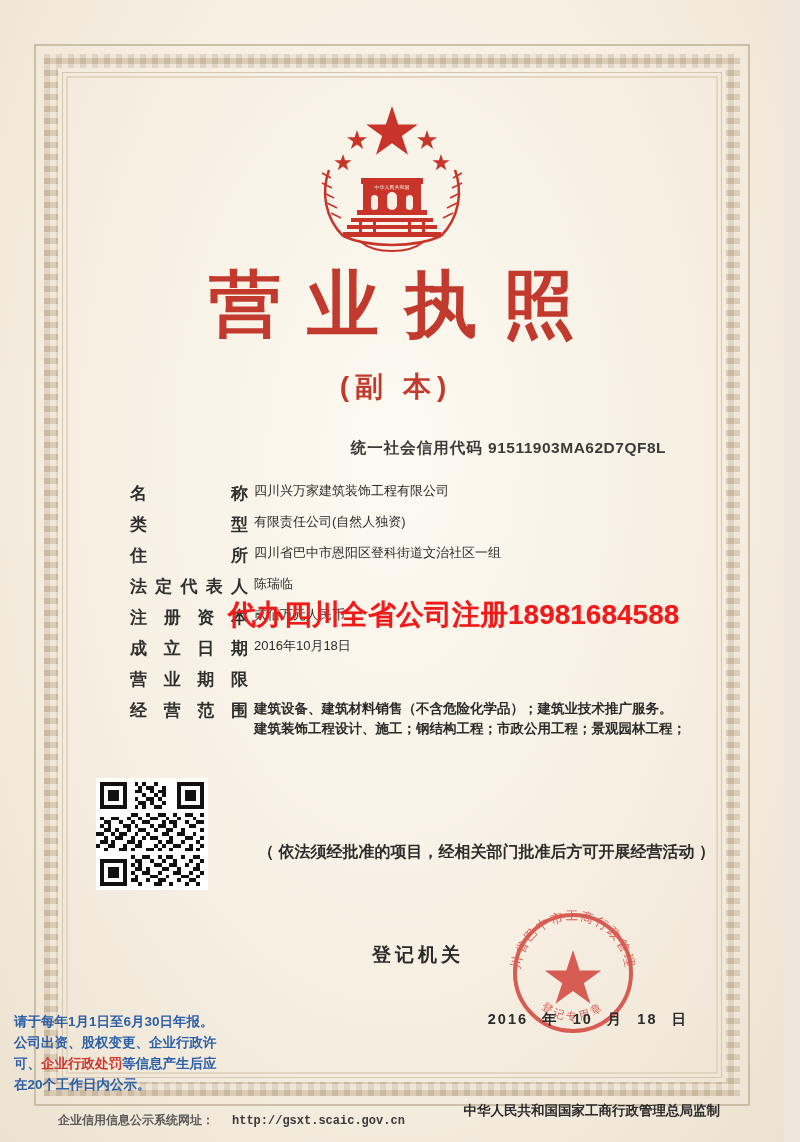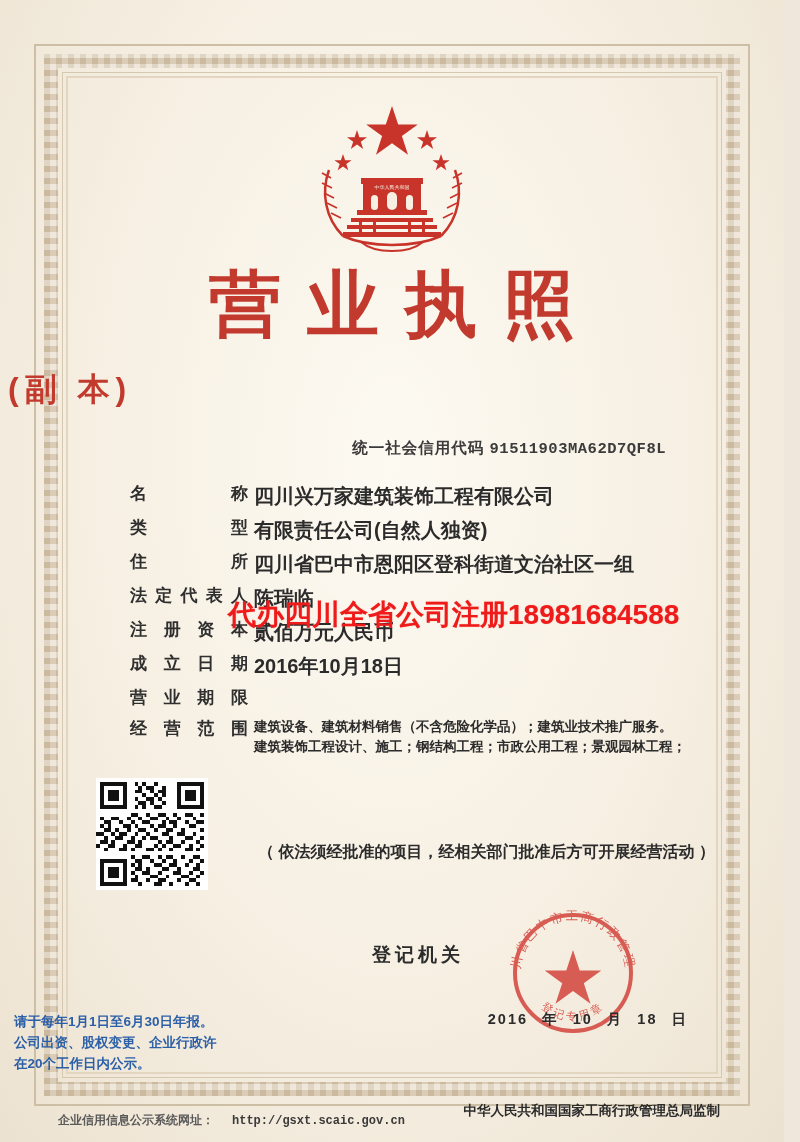--- a/index.html
+++ b/index.html
@@ -49,45 +49,45 @@
   .emblem svg{width:100%;height:100%;}
 
   .title{
     position:absolute;left:0;right:0;top:268px;text-align:center;
     font-family:"DejaVu Sans","Liberation Sans",sans-serif;
     font-size:72px;font-weight:700;letter-spacing:26px;
     color:#c23a2e;text-indent:26px;
     line-height:1;
   }
   .subtitle{
-    position:absolute;left:0;right:0;top:368px;
-    font-size:32px;font-weight:700;color:#c23a2e;letter-spacing:6px;padding-left:8px;
+    position:absolute;left:0;right:0;top:368px;text-align:center;
+    font-size:28px;font-weight:700;color:#c23a2e;letter-spacing:6px;padding-left:8px;
   }
   .credit-code{
     position:absolute;right:118px;top:438px;
     font-size:15.5px;font-weight:700;color:#3b3b3b;letter-spacing:1px;
     white-space:nowrap;
   }
-  .credit-code .num{font-family:Liberation Mono, monospace;letter-spacing:.5px;}
+  .credit-code .num{font-family:Liberation Sans, sans-serif;letter-spacing:.5px;}
 
   .fields{
     position:absolute;left:130px;top:482px;right:66px;
   }
   .row{
     display:flex;align-items:flex-start;margin-bottom:5px;min-height:26px;
   }
   .label{
     width:118px;flex:0 0 118px;
     font-size:17px;font-weight:700;color:#2f2f2f;
     letter-spacing:0px;
     display:flex;justify-content:space-between;
   }
   .label.tight{letter-spacing:0;}
   .value{
-    font-size:20px;color:#2b2b2b;font-weight:700;padding-left:6px;
+    font-size:13px;color:#2b2b2b;font-weight:400;padding-left:6px;
     line-height:1.45;
   }
   .value-lines div{white-space:nowrap;}
   .value.small{font-size:13.5px;font-weight:600;}
 
   .watermark{
     position:absolute;left:228px;top:596px;
     font-size:28px;font-weight:700;color:#ef1b1b;
     letter-spacing:0px;white-space:nowrap;
     text-shadow:0 0 1px rgba(239,27,27,.4);
@@ -479,20 +479,23 @@
     <span>年</span>
     <span>10</span>
     <span>月</span>
     <span>18</span>
     <span>日</span>
   </div>
 
   <div class="left-notice">
     <div>请于每年1月1日至6月30日年报。</div>
     <div>公司出资、股权变更、企业行政许</div>
+    <div>
+      <span>可、</span><span class="red">企业行政处罚</span><span>等信息产生后应</span>
+    </div>
     <div>在20个工作日内公示。</div>
   </div>
 
   <div class="pub-url">
     <span>企业信用信息公示系统网址：</span><span class="url">http://gsxt.scaic.gov.cn</span>
   </div>
 
   <div class="footer-right">中华人民共和国国家工商行政管理总局监制</div>
 
 </div>

